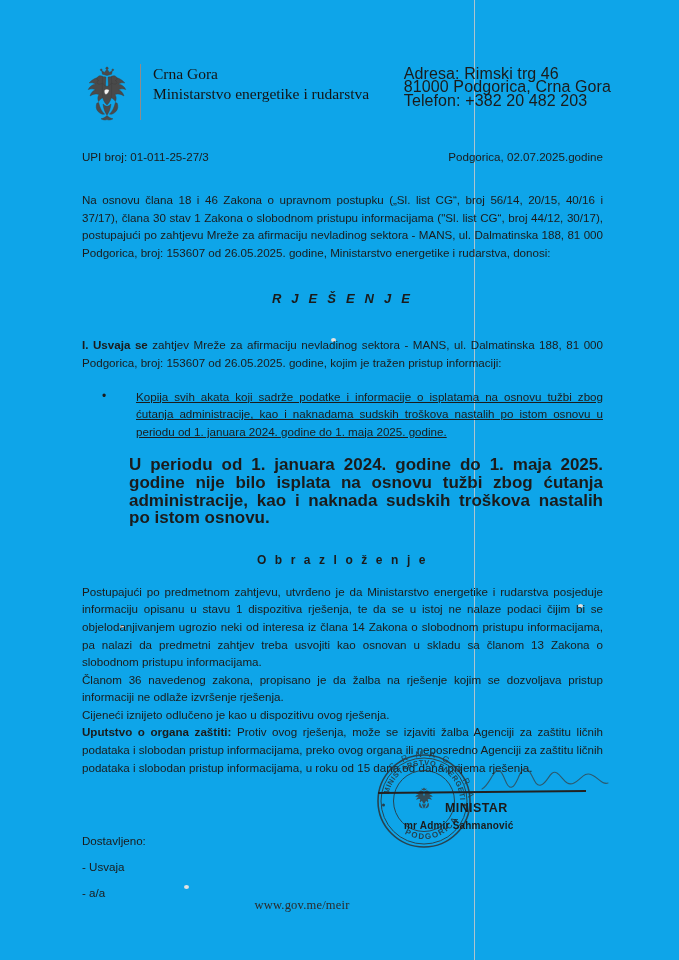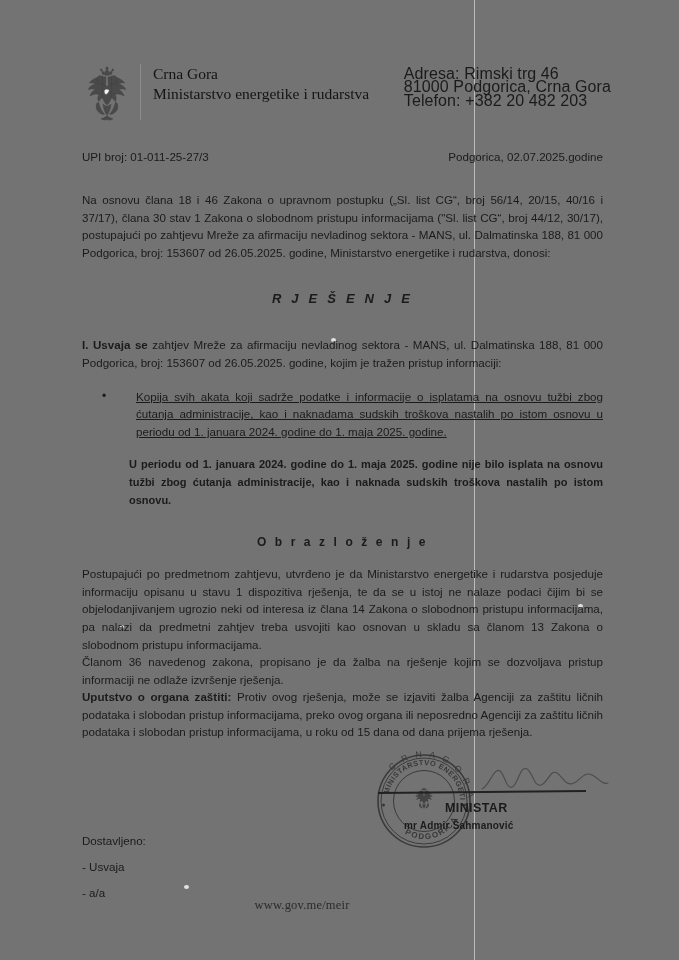--- a/index.html
+++ b/index.html
@@ -4,21 +4,21 @@
 <style>
   html, body {
     margin: 0;
     padding: 0;
     background: #ffffff;
   }
   .page {
     position: relative;
     width: 679px;
     height: 960px;
-    background: #737373;
+    background: #0ea5e9;
     overflow: hidden;
     font-family: "Liberation Sans", sans-serif;
     color: #1b1b1b;
   }
 
   
   .scan-line {
     position: absolute;
     top: 0;
     left: 474px;
@@ -125,21 +125,21 @@
     flex: 1;
     font-size: 11.6px;
     line-height: 17.6px;
     text-align: justify;
     text-decoration: underline;
   }
 
   .bold-block {
     margin: 16px 0 0 47px;
     width: 474px;
-    font-size: 11px;
+    font-size: 17px;
     line-height: 17.6px;
     font-weight: bold;
     text-align: justify;
   }
 
   b, strong { font-weight: bold; }
 
   
   .sign-area {
     position: absolute;
@@ -277,20 +277,21 @@
       <div class="bullet-dot">•</div>
       <div class="bullet-text">Kopija svih akata koji sadrže podatke i informacije o isplatama na osnovu tužbi zbog ćutanja administracije, kao i naknadama sudskih troškova nastalih po istom osnovu u periodu od 1. januara 2024. godine do 1. maja 2025. godine.</div>
     </div>
 
     <div class="bold-block">U periodu od 1. januara 2024. godine do 1. maja 2025. godine nije bilo isplata na osnovu tužbi zbog ćutanja administracije, kao i naknada sudskih troškova nastalih po istom osnovu.</div>
 
     <div class="title-obrazlozenje">O b r a z l o ž e n j e</div>
 
     <p class="para gap-14">Postupajući po predmetnom zahtjevu, utvrđeno je da Ministarstvo energetike i rudarstva posjeduje informaciju opisanu u stavu 1 dispozitiva rješenja, te da se u istoj ne nalaze podaci čijim bi se objelodanjivanjem ugrozio neki od interesa iz člana 14 Zakona o slobodnom pristupu informacijama, pa nalazi da predmetni zahtjev treba usvojiti kao osnovan u skladu sa članom 13 Zakona o slobodnom pristupu informacijama.</p>
     <p class="para gap-14">Članom 36 navedenog zakona, propisano je da žalba na rješenje kojim se dozvoljava pristup informaciji ne odlaže izvršenje rješenja.</p>
+    <p class="para gap-18">Cijeneći iznijeto odlučeno je kao u dispozitivu ovog rješenja.</p>
 
     <p class="para"><b>Uputstvo o organa zaštiti:</b><span> Protiv ovog rješenja, može se izjaviti žalba Agenciji za zaštitu ličnih podataka i slobodan pristup informacijama, preko ovog organa ili neposredno Agenciji za zaštitu ličnih podataka i slobodan pristup informacijama, u roku od 15 dana od  dana prijema rješenja.</span></p>
   </div>
 
   <div class="sign-area">
 
     <div class="stamp">
       <svg viewBox="0 0 108 108" width="108" height="108" aria-hidden="true">
         <defs>
           <path id="outerArc" d="M 54,54 m -44,0 a 44,44 0 1,1 88,0" fill="none"></path>

